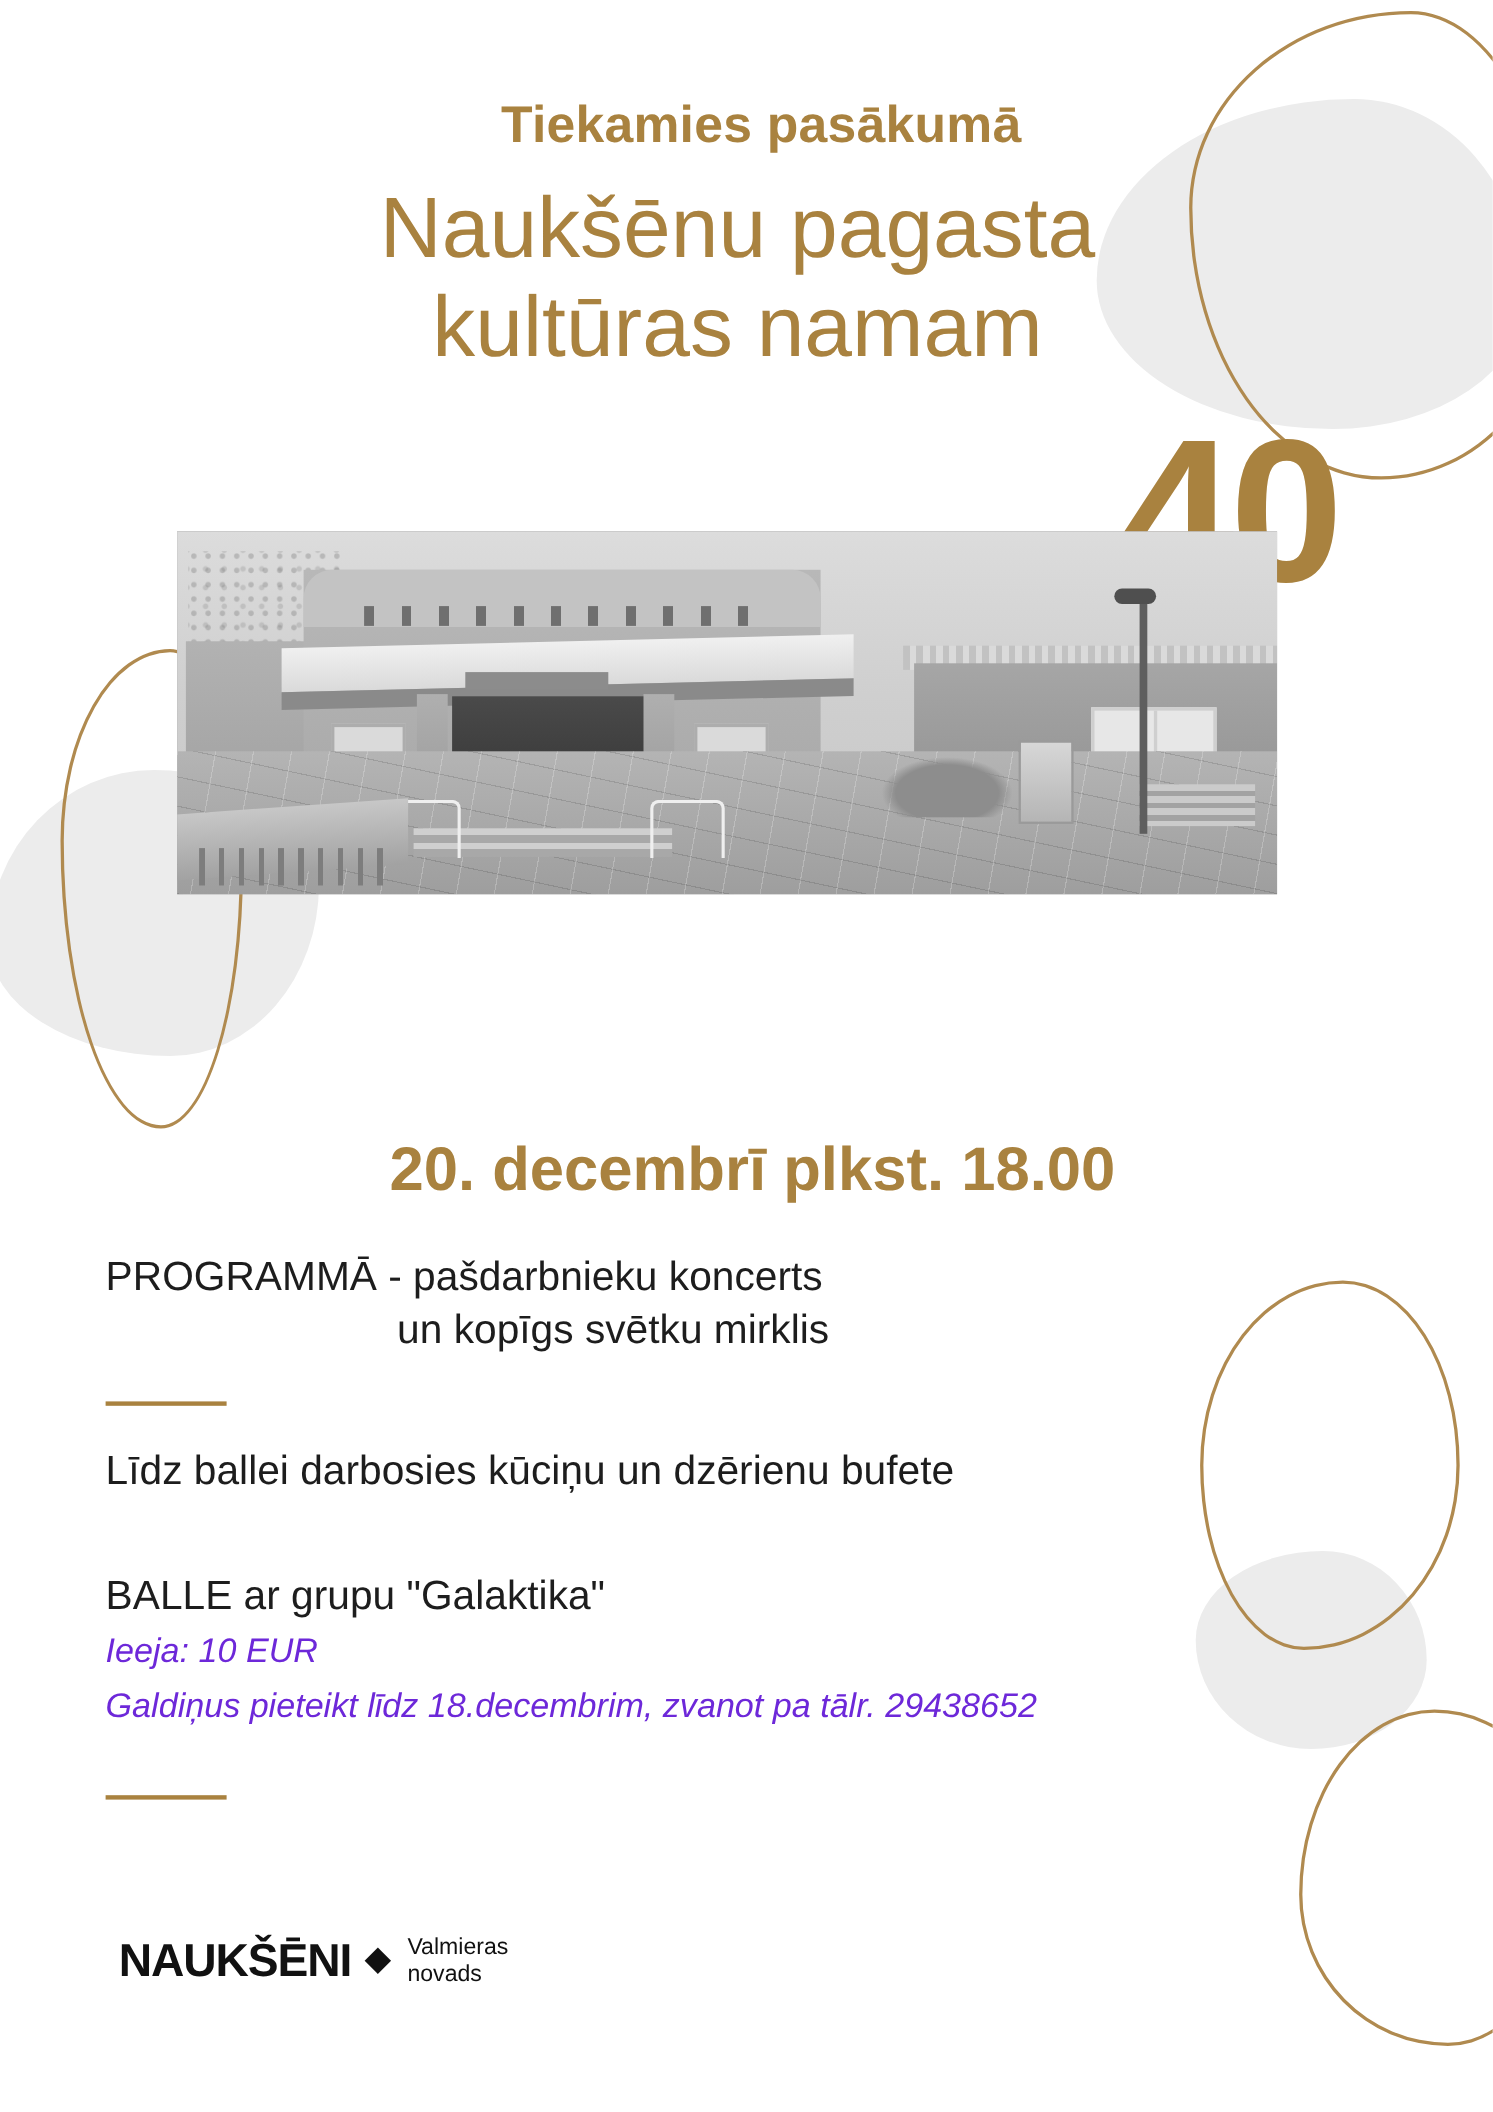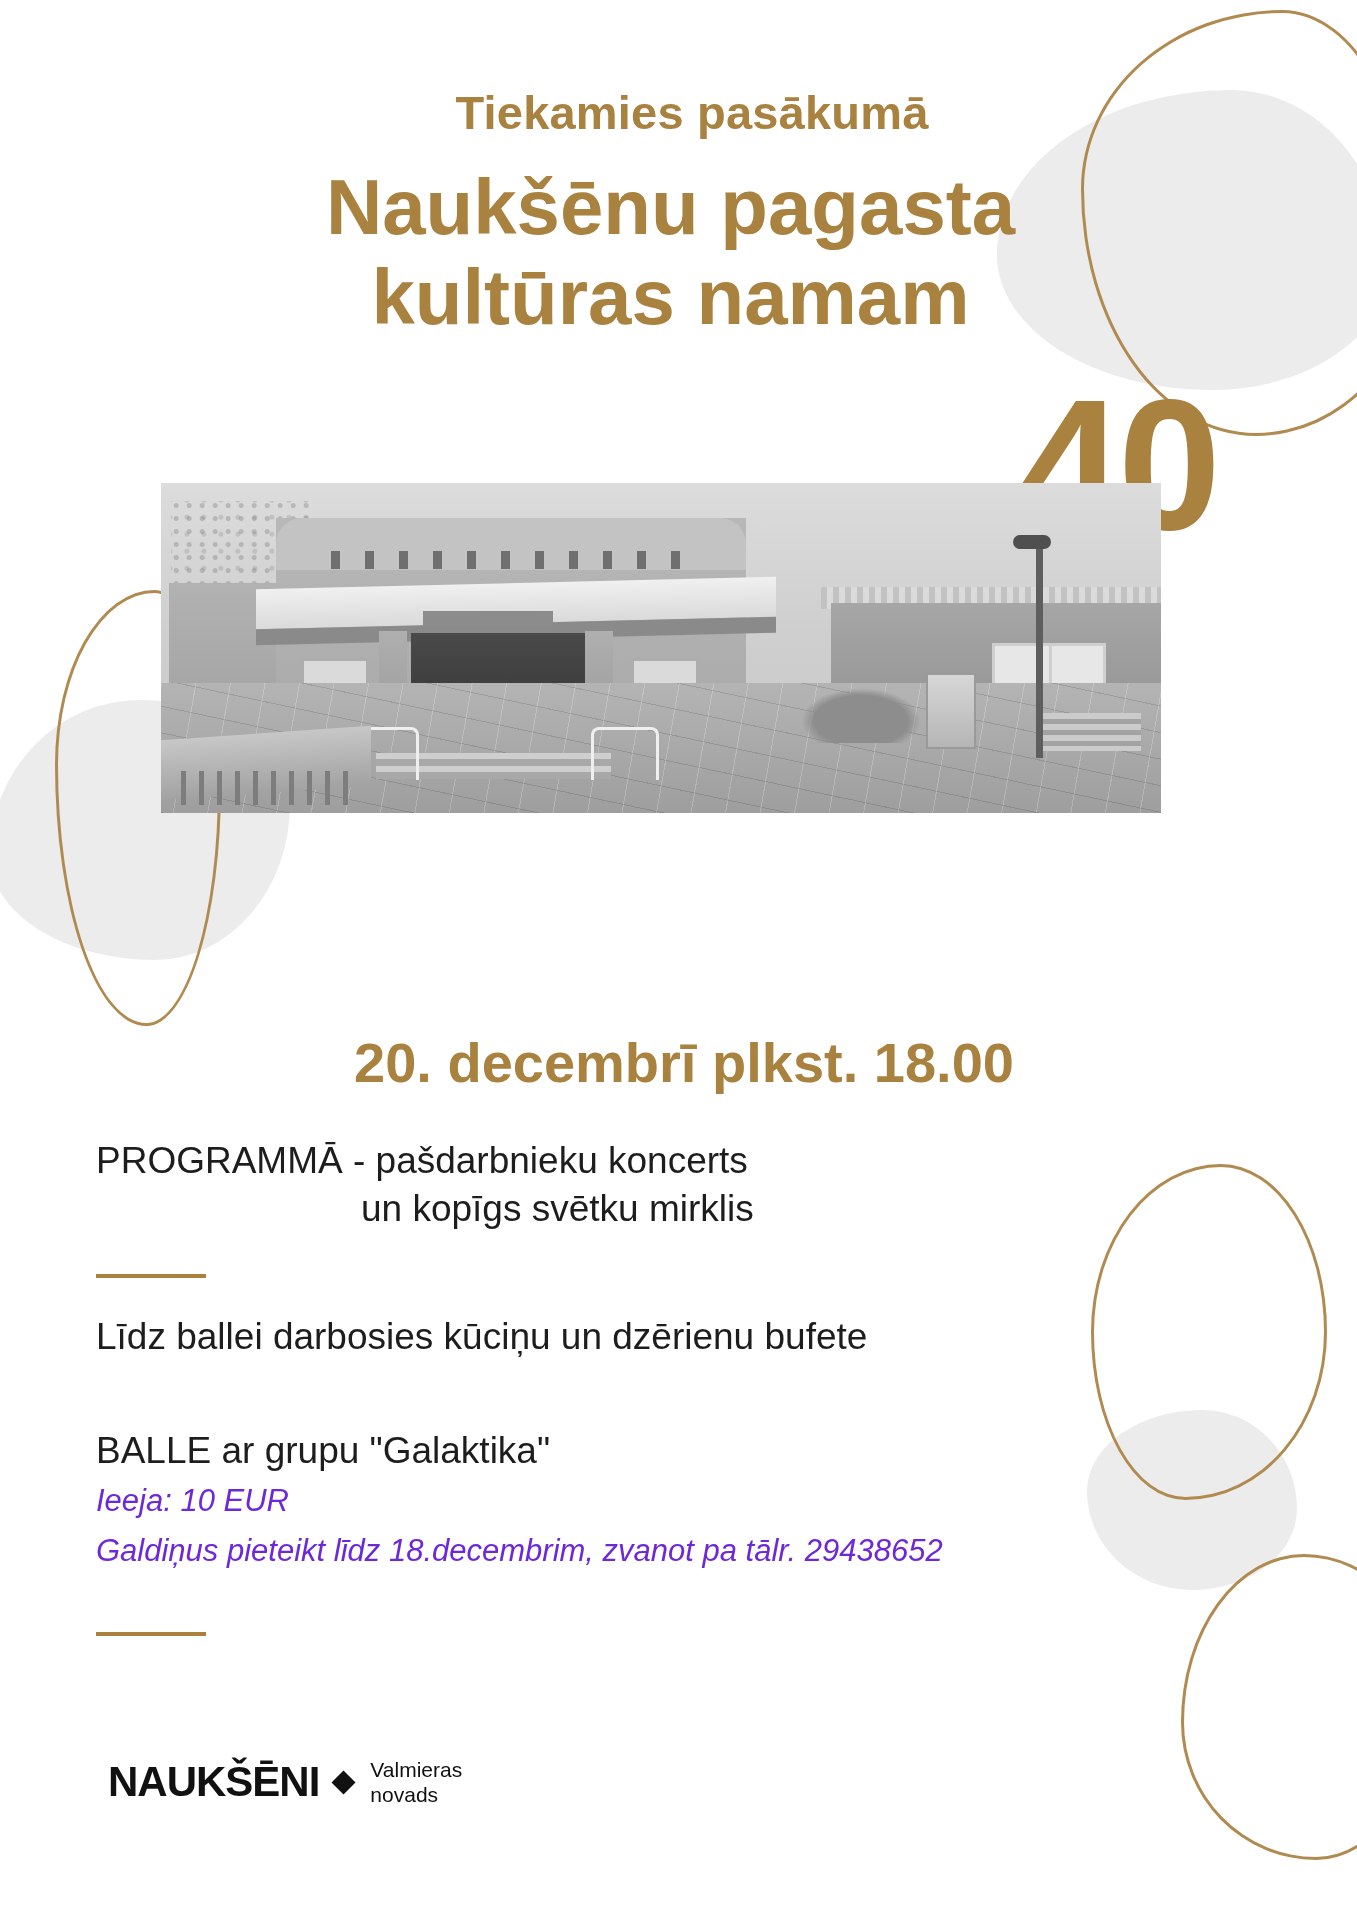--- a/index.html
+++ b/index.html
@@ -107,21 +107,21 @@
     font-size: 47px;
     letter-spacing: .2px;
     margin: 0;
     padding-top: 85px;
     padding-left: 27px;
   }
 
   .title {
     text-align: center;
     color: #a9823f;
-    font-weight: bold;
+    font-weight: normal;
     font-size: 78px;
     line-height: 1.16;
     margin: 22px 16px 0 0;
     padding: 0 70px;
   }
   .title .line2 { display: block; text-align: center; }
 
   .big-number {
     position: absolute;
     right: 140px;

